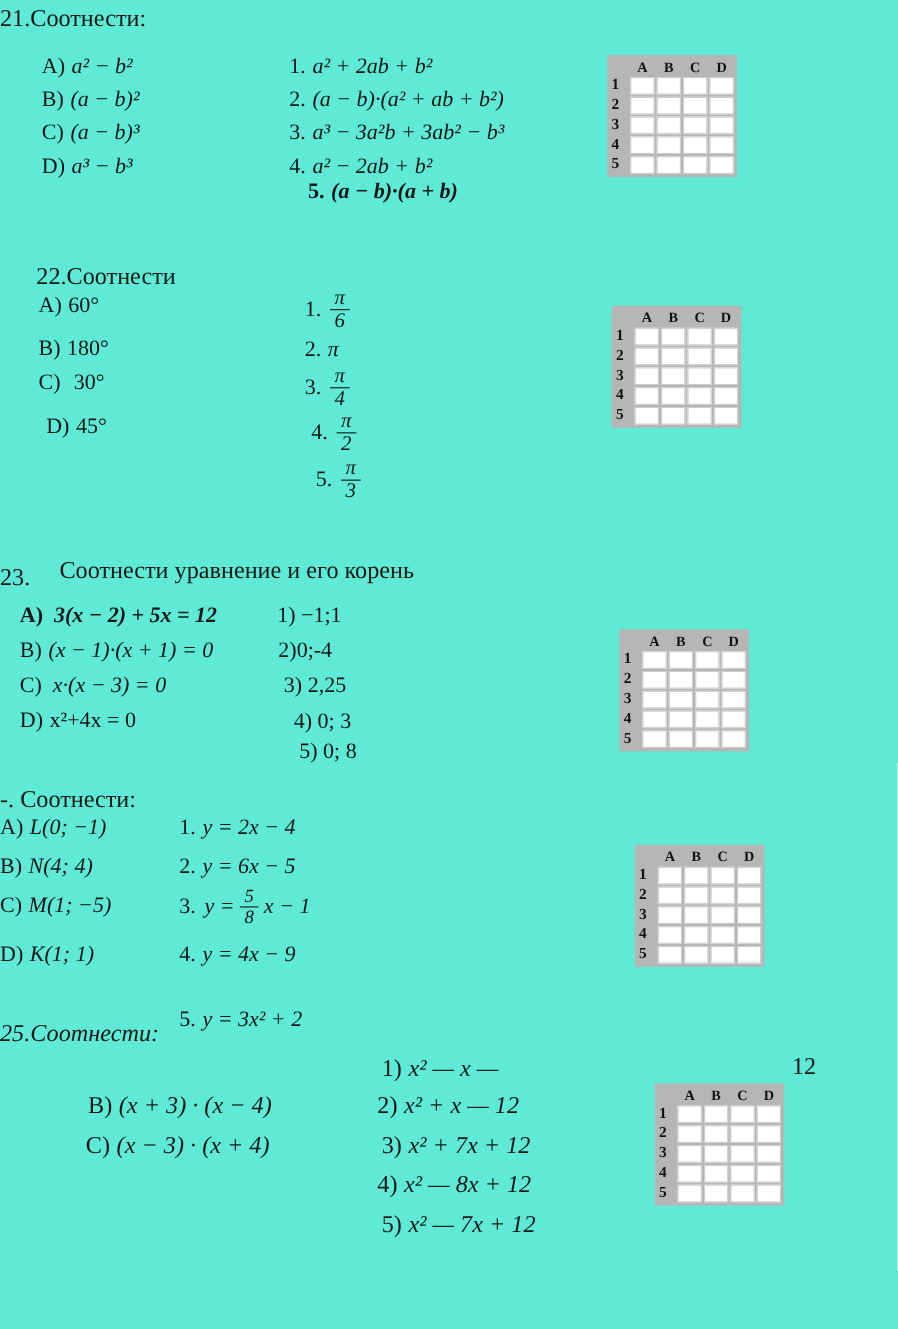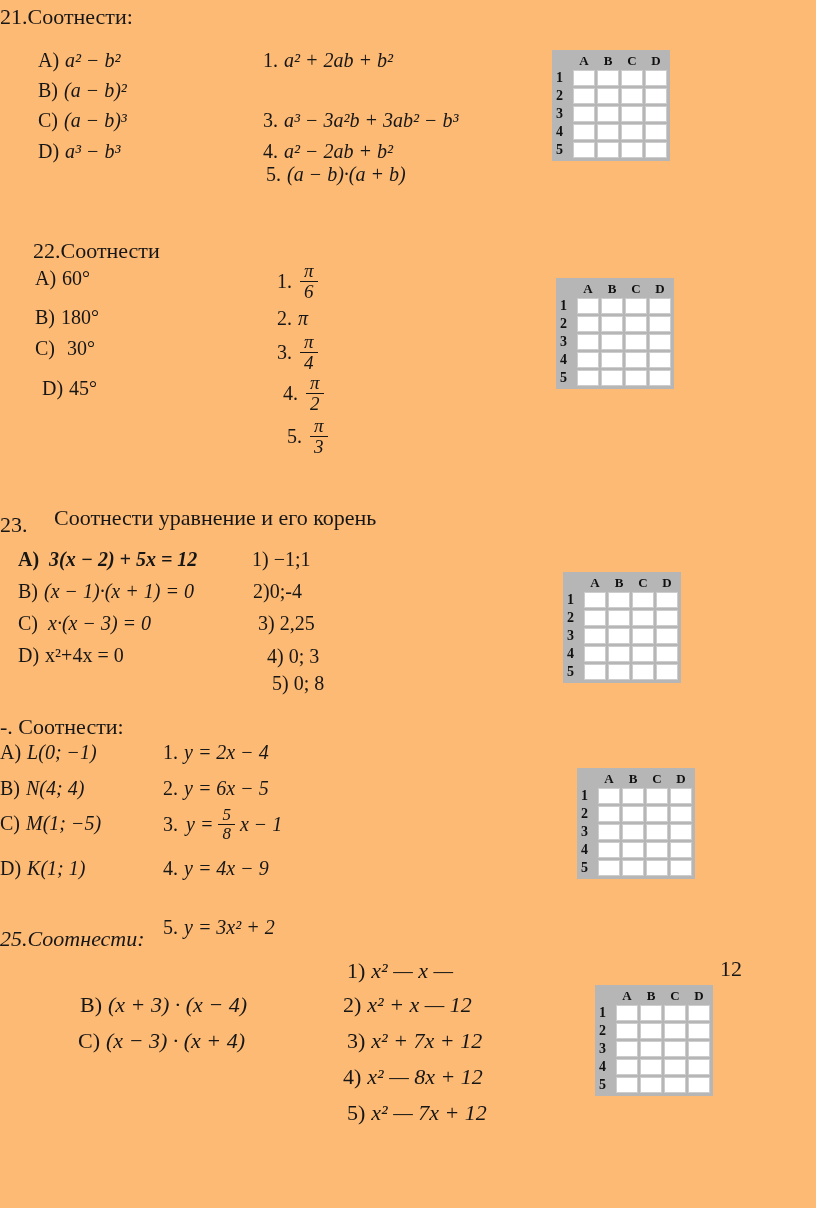--- a/index.html
+++ b/index.html
@@ -1,16 +1,16 @@
 <!DOCTYPE html>
 <html><head>
 <meta charset="utf-8">
 <style>
   html,body{margin:0;padding:0;background:#ffffff;}
-  #page{position:relative;width:816px;height:1208px;background:#fdba74;overflow:hidden;
+  #page{position:relative;width:816px;height:1208px;background:#5eead4;overflow:hidden;
         font-family:"Liberation Serif",serif;color:#161616;}
   .title{position:absolute;white-space:nowrap;font-size:22px;}
   .row{position:absolute;white-space:nowrap;font-size:20px;line-height:1.2;}
   .big{font-size:22px;}
   .lbl{display:inline-block;margin-right:6px;}
   .math{font-style:italic;text-align:center;}
   .fracrow{display:flex;align-items:center;}
   .fracrow .lbl{margin-right:8px;}
   .frac{display:inline-flex;flex-direction:column;align-items:center;line-height:1.05;font-size:19px;}
   .frac .ft{padding:0 4px;display:block;}
@@ -32,23 +32,24 @@
 <div id="page">
 
   <div class="title" style="left:0px;top:4px;">21.Соотнести:</div>
 
   <div class="row" style="left:38px;top:48px;"><span class="lbl">A)</span><span class="math">a² − b²</span></div>
   <div class="row" style="left:38px;top:78px;"><span class="lbl">B)</span><span class="math">(a − b)²</span></div>
   <div class="row" style="left:38px;top:108px;"><span class="lbl">C)</span><span class="math">(a − b)³</span></div>
   <div class="row" style="left:38px;top:139px;"><span class="lbl">D)</span><span class="math">a³ − b³</span></div>
 
   <div class="row" style="left:263px;top:48px;"><span class="lbl">1.</span><span class="math">a² + 2ab + b²</span></div>
+  <div class="row" style="left:263px;top:78px;"><span class="lbl">2.</span><span class="math">(a − b)·(a² + ab + b²)</span></div>
   <div class="row" style="left:263px;top:108px;"><span class="lbl">3.</span><span class="math">a³ − 3a²b + 3ab² − b³</span></div>
   <div class="row" style="left:263px;top:139px;"><span class="lbl">4.</span><span class="math">a² − 2ab + b²</span></div>
-  <div class="row" style="left:266px;top:162px;"><span class="lbl">5.</span><span class="math">(a − b)·(a + b)</span></div>
+  <div class="row" style="left:280px;top:162px;font-weight:bold;"><span class="lbl">5.</span><span class="math">(a − b)·(a + b)</span></div>
 
   <div class="match-grid" style="left:552px;top:50px;">
       <div class="g-row g-head">
         <div class="g-corner"></div>
         <div class="g-col-label">A</div>
         <div class="g-col-label">B</div>
         <div class="g-col-label">C</div>
         <div class="g-col-label">D</div>
       </div>
       <div class="g-row">

